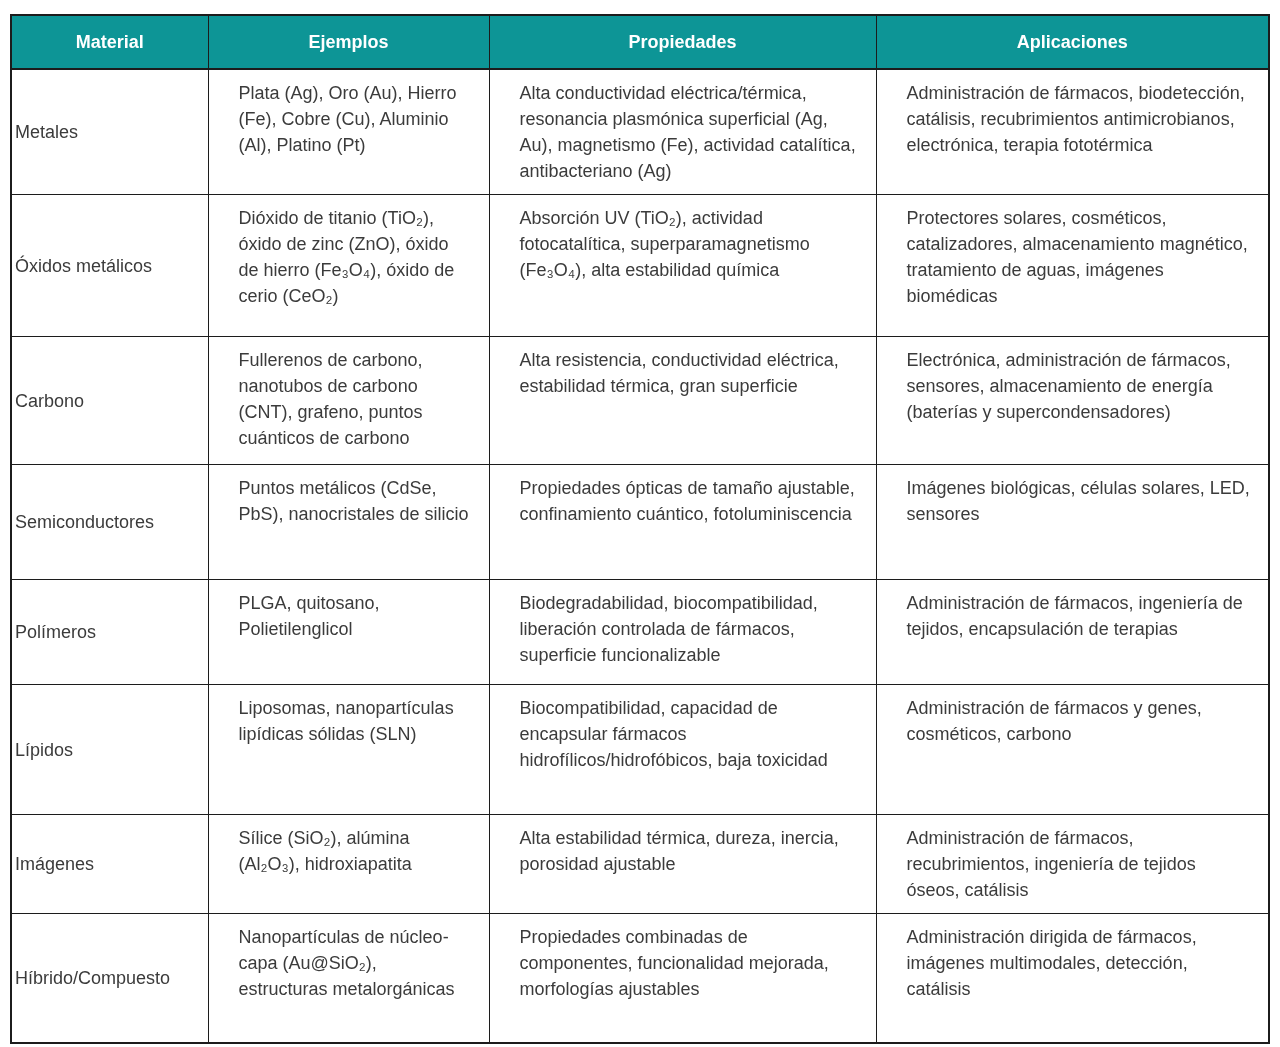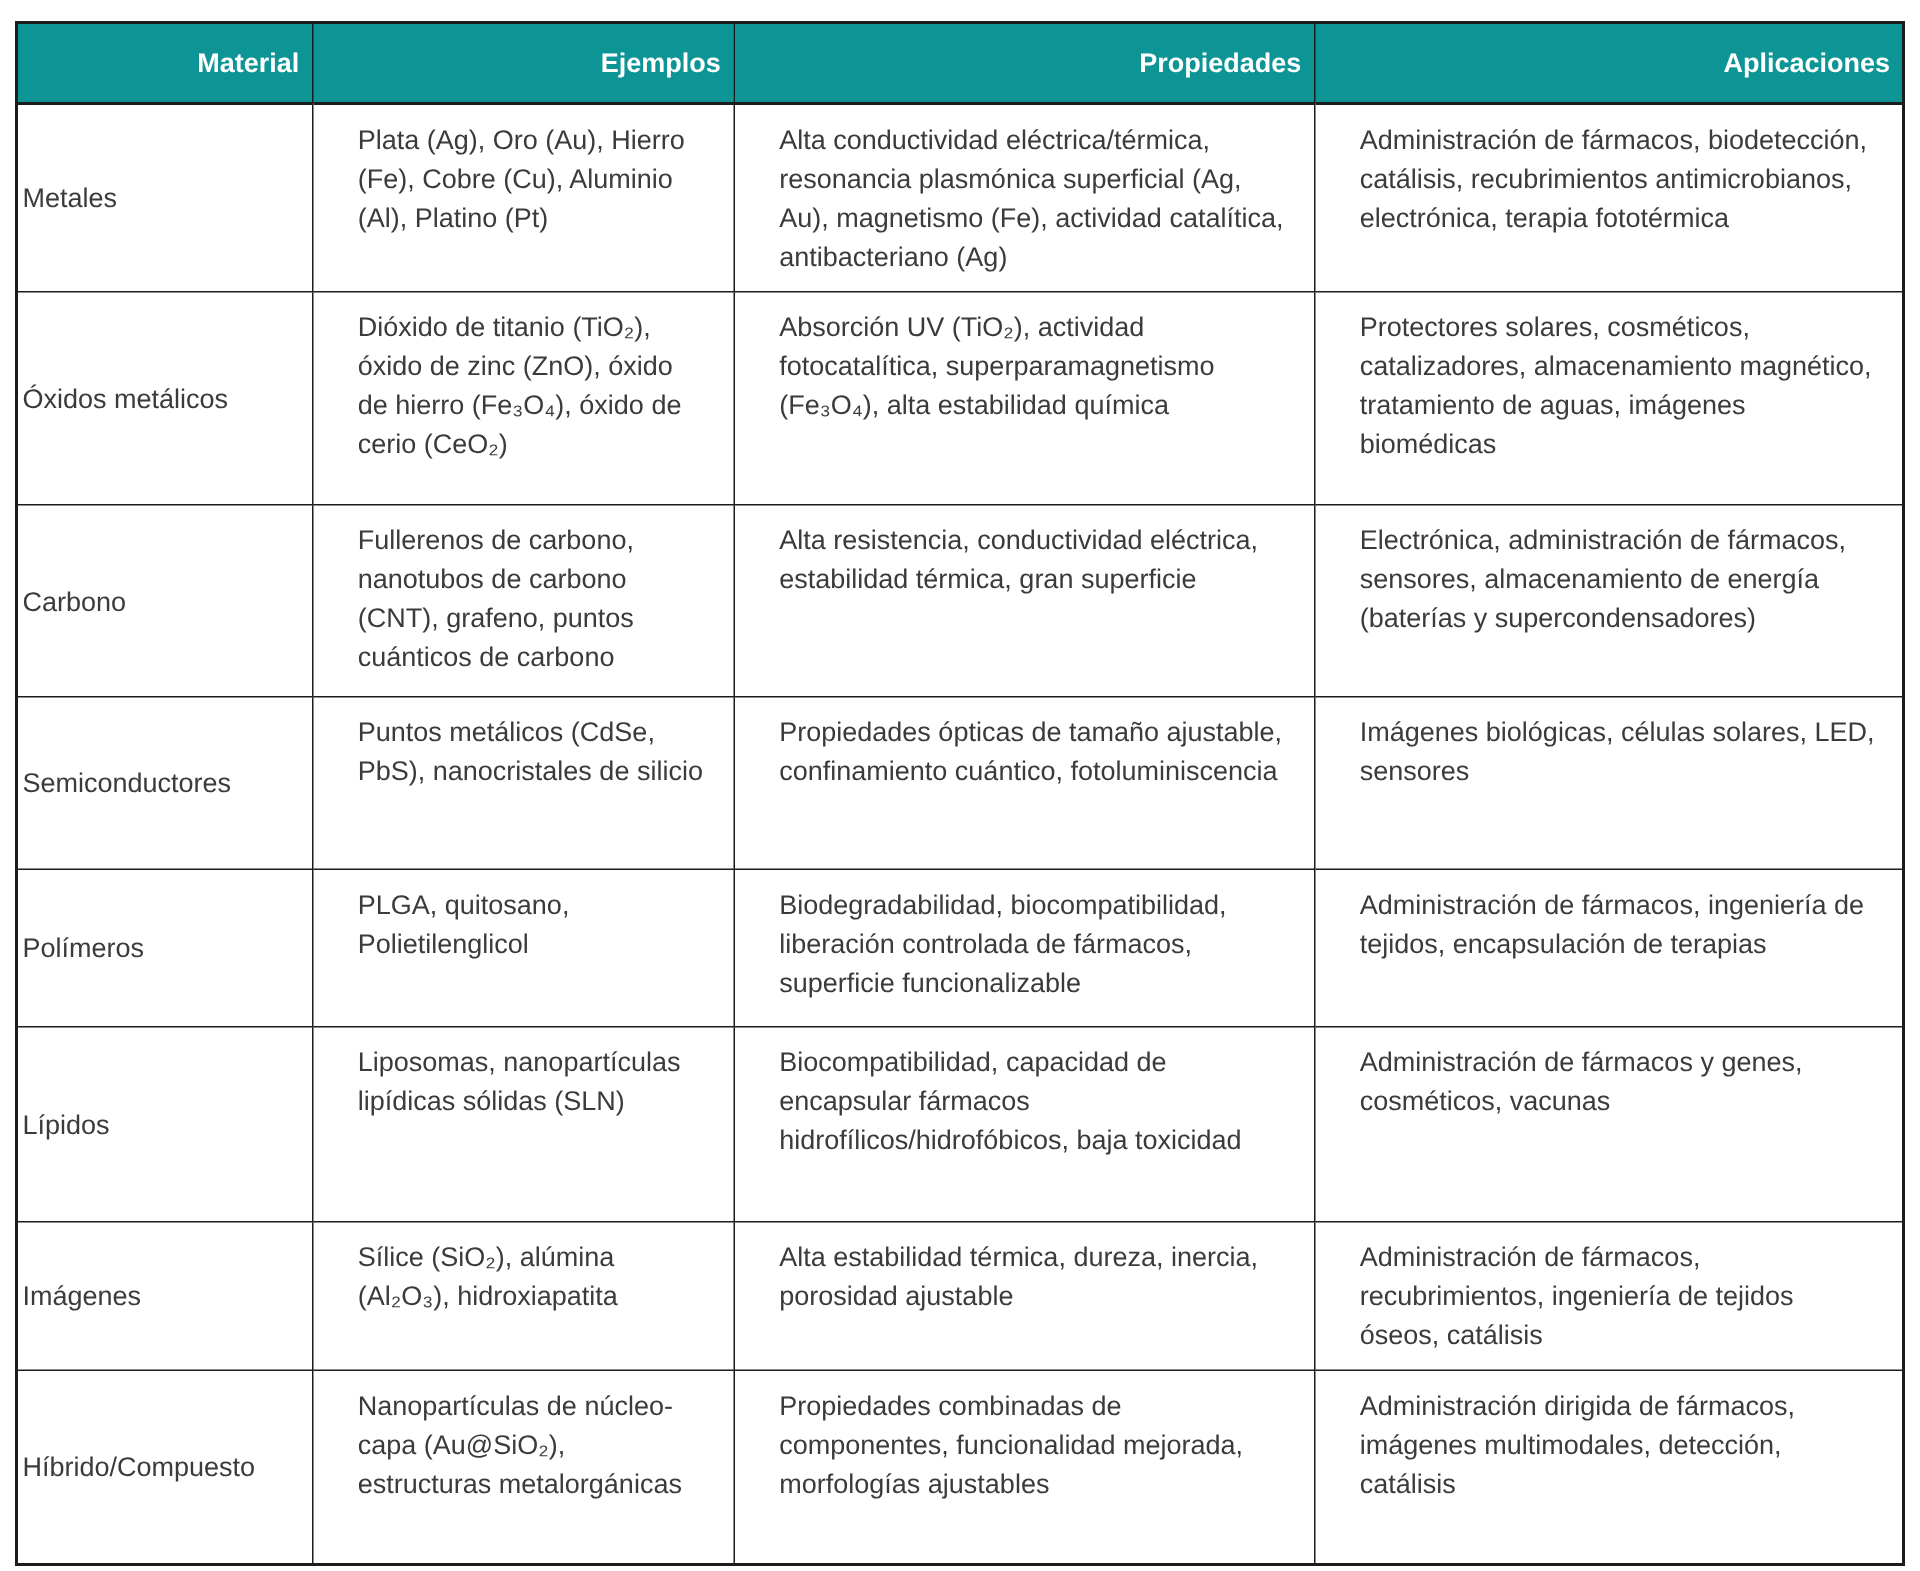--- a/index.html
+++ b/index.html
@@ -27,21 +27,21 @@
   }
   table.nano th, table.nano td{
     border:1px solid var(--border);
     font-size:18px;
     line-height:26px;
   }
   table.nano thead th{
     background:var(--header-bg);
     color:var(--header-text);
     font-weight:bold;
-    text-align:right;
+    text-align:center;
     height:54px;
     padding:4px 8px;
     border-bottom-width:2px;
   }
   table.nano td{
     vertical-align:top;
     padding:10px 18px 10px 30px;
     color:var(--body-text);
   }
   table.nano td.mat{
@@ -105,21 +105,21 @@
       <tr>
         <td class="mat">Polímeros</td>
         <td>PLGA, quitosano, Polietilenglicol</td>
         <td>Biodegradabilidad, biocompatibilidad, liberación controlada de fármacos, superficie funcionalizable</td>
         <td>Administración de fármacos, ingeniería de tejidos, encapsulación de terapias</td>
       </tr>
       <tr>
         <td class="mat">Lípidos</td>
         <td>Liposomas, nanopartículas lipídicas sólidas (SLN)</td>
         <td>Biocompatibilidad, capacidad de encapsular fármacos hidrofílicos/hidrofóbicos, baja toxicidad</td>
-        <td>Administración de fármacos y genes, cosméticos, vacunas</td>
+        <td>Administración de fármacos y genes, cosméticos, carbono</td>
       </tr>
       <tr>
         <td class="mat">Imágenes</td>
         <td>Sílice (SiO₂), alúmina (Al₂O₃), hidroxiapatita</td>
         <td>Alta estabilidad térmica, dureza, inercia, porosidad ajustable</td>
         <td>Administración de fármacos, recubrimientos, ingeniería de tejidos óseos, catálisis</td>
       </tr>
       <tr>
         <td class="mat">Híbrido/Compuesto</td>
         <td>Nanopartículas de núcleo-capa (Au@SiO₂), estructuras metalorgánicas</td>

